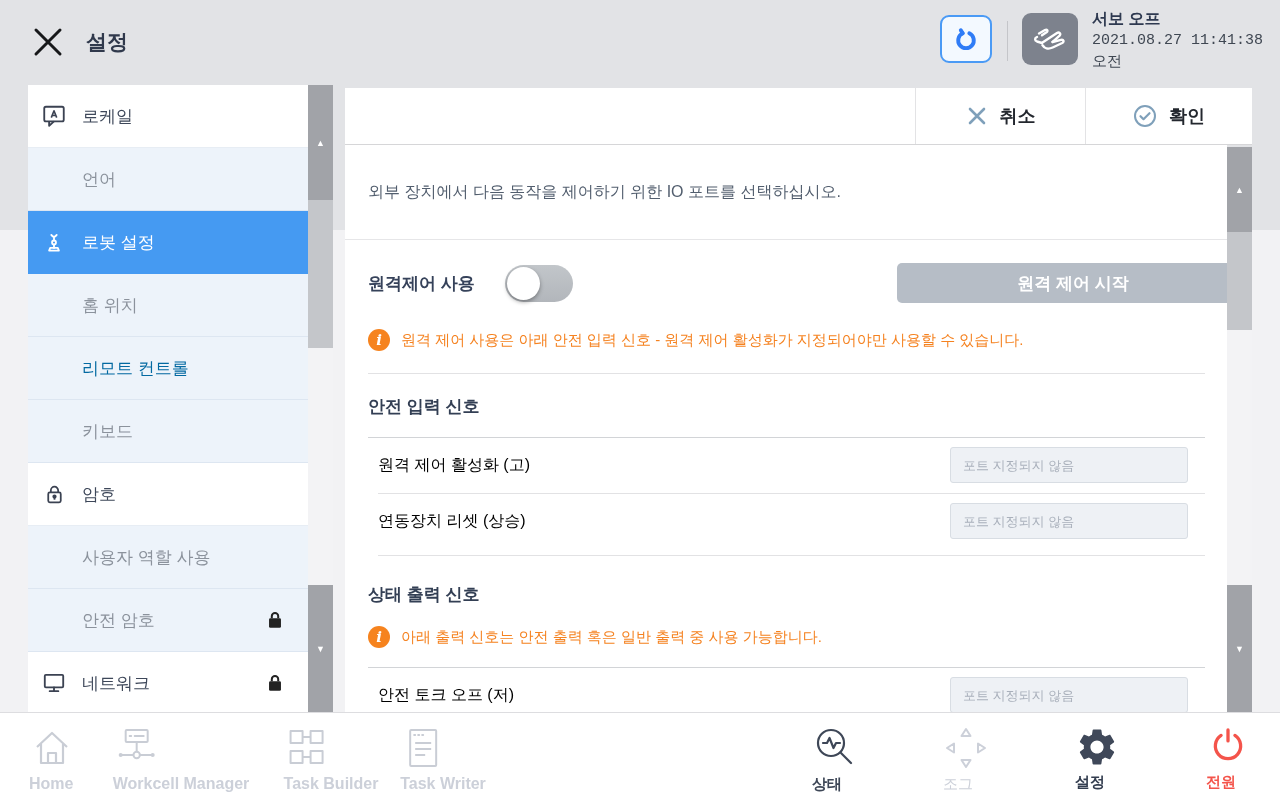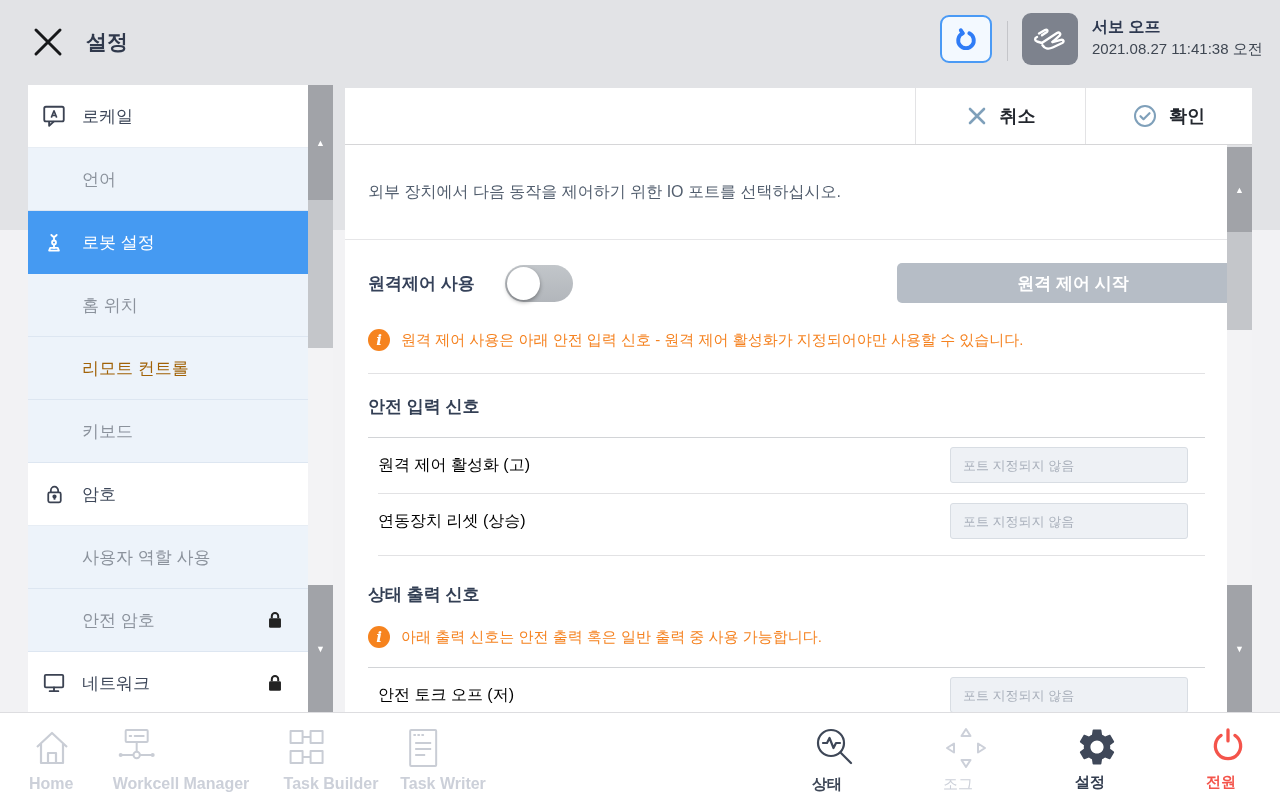--- a/index.html
+++ b/index.html
@@ -14,33 +14,33 @@
   
   .topbar { left:0; top:0; width:1280px; height:85px; background:#e2e3e6; }
   .gray-upper { left:0; top:85px; width:1280px; height:145px; background:#e2e3e6; }
   .close-btn { left:28px; top:22px; width:40px; height:40px; cursor:pointer; }
   .page-title { left:86px; top:28px; font-size:21px; font-weight:bold; color:#30394c; }
   .cobot-btn { left:940px; top:15px; width:52px; height:48px; background:#f3f9ff;
     border:2px solid #4a9af5; border-radius:9px; display:flex; align-items:center; justify-content:center; }
   .top-divider { left:1007px; top:21px; width:1px; height:40px; background:#c4c5c9; }
   .hand-btn { left:1022px; top:13px; width:56px; height:52px; background:#7d828d;
     border-radius:9px; display:flex; align-items:center; justify-content:center; }
-  .servo-box { left:1092px; top:16px; }
+  .servo-box { left:1092px; top:8px; }
   .servo-status { font-size:16px; font-weight:bold; color:#2e3950; line-height:22px; }
-  .servo-time { font-size:15px; color:#3f4752; line-height:22px; }
+  .servo-time { font-size:15px; color:#3f4752; line-height:22px;font-family:Liberation Mono, monospace; }
 
   
   .sidebar { left:28px; top:85px; width:280px; height:627px; overflow:hidden; background:#fff;
     display:flex; flex-direction:column; }
   .side-row { height:63px; flex:0 0 63px; display:flex; align-items:center;
     padding-left:54px; font-size:17px; position:relative; cursor:pointer; }
   .side-row.top { background:#ffffff; color:#3d4759; border-bottom:1px solid #e7edf4; }
   .side-row.sub { background:#edf3fa; color:#8b929c; border-bottom:1px solid #dde6f1; }
   .side-row.selected { background:#459af2; color:#ffffff; border-bottom:none; }
-  .side-row.active-sub { color:#a16207;text-align:center; }
+  .side-row.active-sub { color:#0369a1;text-align:center; }
   .side-icon { position:absolute; left:12px; top:50%; transform:translateY(-50%);
     width:28px; height:28px; display:flex; align-items:center; justify-content:center; }
   .lock-badge { margin-left:auto; margin-right:22px; width:22px; height:24px; }
 
   
   .scrollbar { background:#f3f3f5; overflow:hidden; }
   .side-scroll { left:308px; top:85px; width:25px; height:627px; }
   .main-scroll { left:1227px; top:147px; width:25px; height:565px; }
   .sb-seg { position:absolute; left:0; width:25px; display:flex; align-items:center;
     justify-content:center; color:#fff; font-size:9px; }

